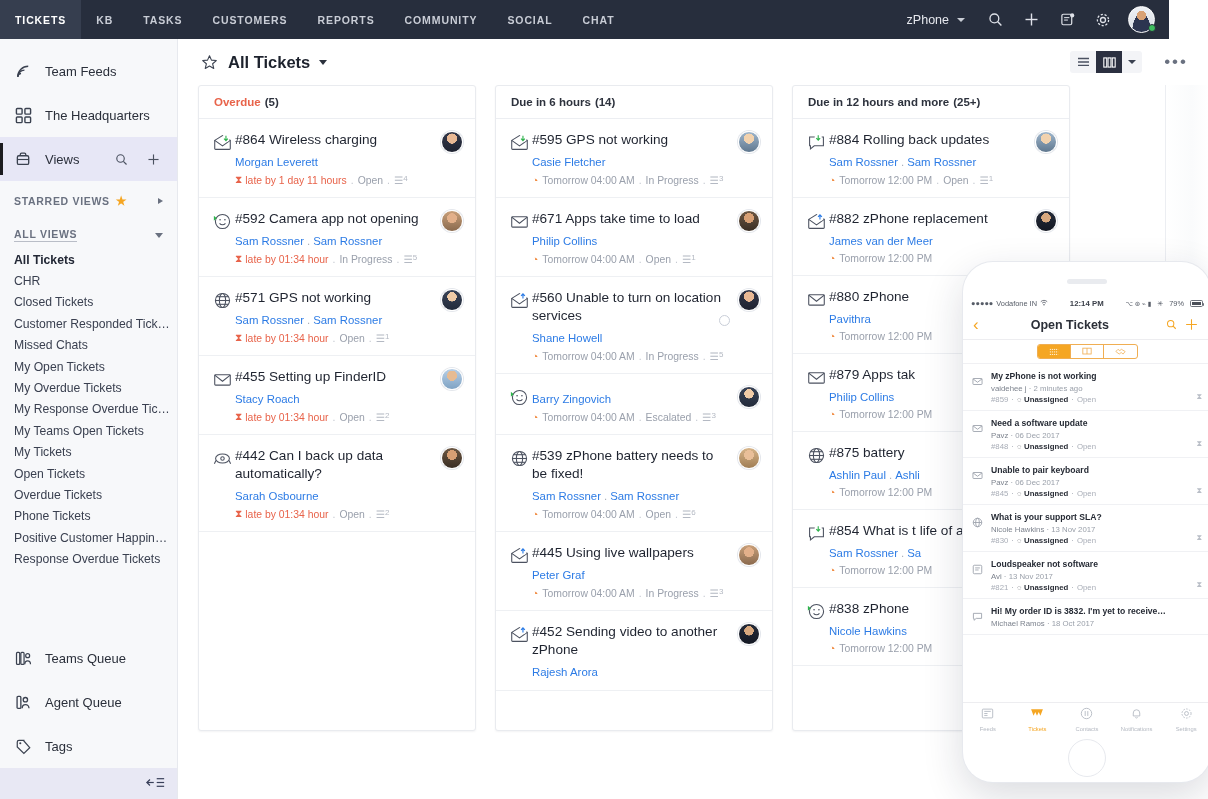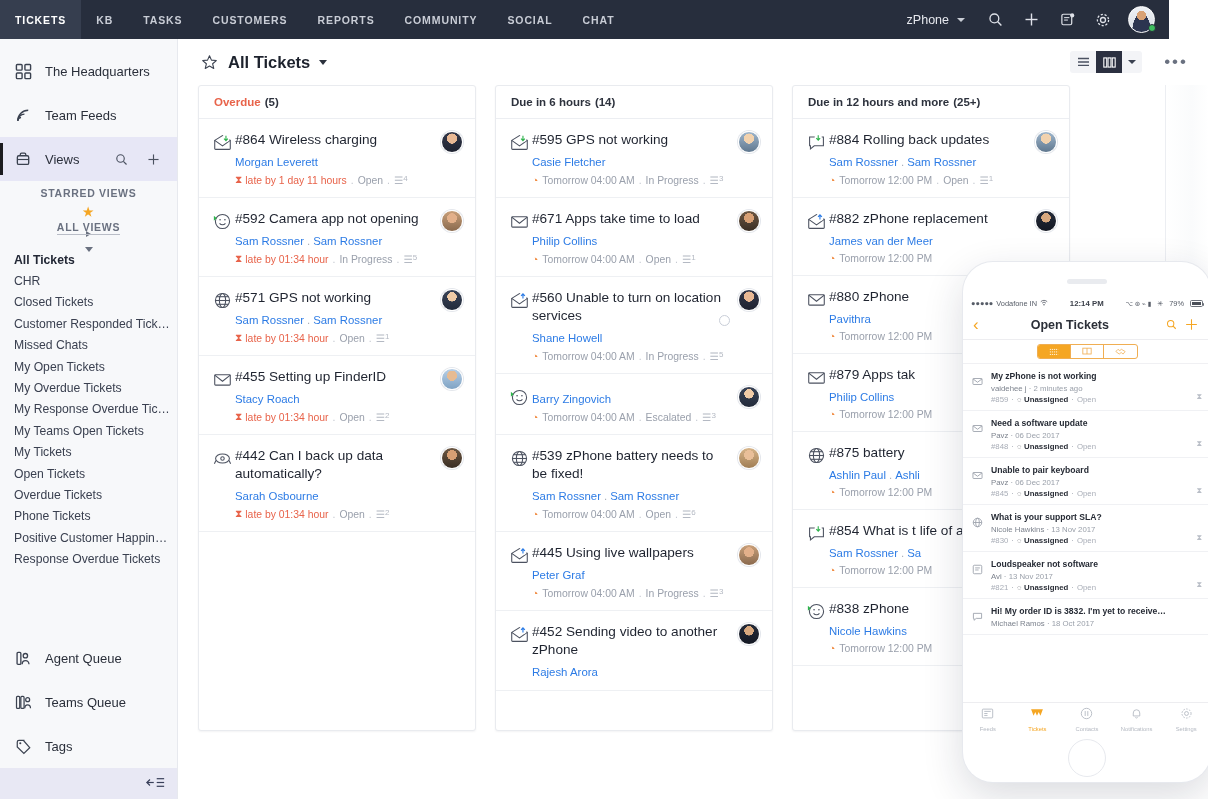--- a/index.html
+++ b/index.html
@@ -54,21 +54,21 @@
   }
   .side-row .s-ico { width:19px;height:19px; display:flex;align-items:center;justify-content:center; color:#3b4250;}
   .side-row.sel { background:#e7e7f6; }
   .side-row.sel::before { content:""; position:absolute; left:0; top:6px; bottom:6px; width:3px; background:#1b1b1f; }
   .side-row .grow { flex:1; }
   .side-act { width:20px;height:20px;display:flex;align-items:center;justify-content:center;color:#4a5160;cursor:pointer;}
 
   .side-sec {
     height:28px; display:flex; align-items:center; gap:6px; padding:0 14px;
     font-size:10.5px; letter-spacing:0.7px; color:#6a7180; font-weight:bold;
-    cursor:pointer; margin-top:6px;flex-direction:column;
+    cursor:pointer; margin-top:6px;
   }
   .side-sec .ul { border-bottom:1px solid #b9bdc7; padding-bottom:1px; }
   .side-sec .sp { flex:1; }
   .tri-r { width:0;height:0;border-top:3.5px solid transparent;border-bottom:3.5px solid transparent;border-left:5px solid #6a7180; }
   .tri-d { width:0;height:0;border-left:4px solid transparent;border-right:4px solid transparent;border-top:5px solid #6a7180; }
   .star-ico { color:#f5a623; font-size:12px; }
 
   .view-list { display:flex; flex-direction:column; }
   .view-item {
     height:21.4px; display:flex; align-items:center; padding:0 14px;
@@ -247,38 +247,38 @@
       </div>
     </div>
   </div>
 
   <div class="sidebar">
     <div class="side-top">
 
       <div class="side-row">
         <span class="s-ico">
           <svg width="17" height="17" viewBox="0 0 18 18">
+              <path d="M3 14.5a11 11 0 0 1 11-11" fill="none" stroke="currentColor" stroke-width="1.5"></path>
+              <path d="M3 14.5a7 7 0 0 1 7-7" fill="none" stroke="currentColor" stroke-width="1.5"></path>
+              <path d="M3 14.5a3.4 3.4 0 0 1 3.4-3.4" fill="none" stroke="currentColor" stroke-width="1.5"></path>
+            </svg>
+        </span>
+        <span>Team Feeds</span>
+      </div>
+
+      <div class="side-row">
+        <span class="s-ico">
+          <svg width="17" height="17" viewBox="0 0 18 18">
               <rect x="1.5" y="1.5" width="6" height="6" rx="1" fill="none" stroke="currentColor" stroke-width="1.5"></rect>
               <rect x="10.5" y="1.5" width="6" height="6" rx="1" fill="none" stroke="currentColor" stroke-width="1.5"></rect>
               <rect x="1.5" y="10.5" width="6" height="6" rx="1" fill="none" stroke="currentColor" stroke-width="1.5"></rect>
               <rect x="10.5" y="10.5" width="6" height="6" rx="1" fill="none" stroke="currentColor" stroke-width="1.5"></rect>
             </svg>
         </span>
         <span>The Headquarters</span>
-      </div>
-
-      <div class="side-row">
-        <span class="s-ico">
-          <svg width="17" height="17" viewBox="0 0 18 18">
-              <path d="M3 14.5a11 11 0 0 1 11-11" fill="none" stroke="currentColor" stroke-width="1.5"></path>
-              <path d="M3 14.5a7 7 0 0 1 7-7" fill="none" stroke="currentColor" stroke-width="1.5"></path>
-              <path d="M3 14.5a3.4 3.4 0 0 1 3.4-3.4" fill="none" stroke="currentColor" stroke-width="1.5"></path>
-            </svg>
-        </span>
-        <span>Team Feeds</span>
       </div>
 
       <div class="side-row sel">
         <span class="s-ico">
           <svg width="17" height="17" viewBox="0 0 18 18">
               <rect x="2.5" y="5" width="12" height="9.2" rx="1.6" fill="none" stroke="currentColor" stroke-width="1.4"></rect>
               <path d="M5.6 5V3.6a1.4 1.4 0 0 1 1.4-1.4h3a1.4 1.4 0 0 1 1.4 1.4V5" fill="none" stroke="currentColor" stroke-width="1.4"></path>
               <line x1="2.5" y1="9" x2="14.5" y2="9" stroke="currentColor" stroke-width="1.2"></line>
             </svg>
         </span>
@@ -326,37 +326,37 @@
           <div class="view-item">Phone Tickets</div>
           <div class="view-item">Positive Customer Happin…</div>
           <div class="view-item">Response Overdue Tickets</div>
         </div>
     </div>
 
     <div class="side-bottom">
       <div class="side-row">
         <span class="s-ico">
           <svg width="17" height="17" viewBox="0 0 18 18">
-              <rect x="2.2" y="2.6" width="4" height="12.6" rx="1" fill="none" stroke="currentColor" stroke-width="1.4"></rect>
-              <circle cx="11" cy="6" r="2.3" fill="none" stroke="currentColor" stroke-width="1.4"></circle>
-              <path d="M7.6 15.2c0-2.3 1.6-4 3.6-4s3.6 1.7 3.6 4" fill="none" stroke="currentColor" stroke-width="1.4"></path>
-            </svg>
-        </span>
-        <span>Agent Queue</span>
-      </div>
-      <div class="side-row">
-        <span class="s-ico">
-          <svg width="17" height="17" viewBox="0 0 18 18">
               <rect x="1.6" y="2.6" width="3.4" height="12.6" rx="1" fill="none" stroke="currentColor" stroke-width="1.3"></rect>
               <rect x="6.2" y="2.6" width="3.4" height="12.6" rx="1" fill="none" stroke="currentColor" stroke-width="1.3"></rect>
               <circle cx="13.4" cy="6" r="2.1" fill="none" stroke="currentColor" stroke-width="1.3"></circle>
               <path d="M10.4 15.2c0-2.1 1.4-3.7 3-3.7s3 1.6 3 3.7" fill="none" stroke="currentColor" stroke-width="1.3"></path>
             </svg>
         </span>
         <span>Teams Queue</span>
+      </div>
+      <div class="side-row">
+        <span class="s-ico">
+          <svg width="17" height="17" viewBox="0 0 18 18">
+              <rect x="2.2" y="2.6" width="4" height="12.6" rx="1" fill="none" stroke="currentColor" stroke-width="1.4"></rect>
+              <circle cx="11" cy="6" r="2.3" fill="none" stroke="currentColor" stroke-width="1.4"></circle>
+              <path d="M7.6 15.2c0-2.3 1.6-4 3.6-4s3.6 1.7 3.6 4" fill="none" stroke="currentColor" stroke-width="1.4"></path>
+            </svg>
+        </span>
+        <span>Agent Queue</span>
       </div>
       <div class="side-row">
         <span class="s-ico">
           <svg width="17" height="17" viewBox="0 0 18 18">
               <path d="M9.4 2.4H4.2A1.8 1.8 0 0 0 2.4 4.2v5.2l7 7 6.2-6.2-6.2-7z" fill="none" stroke="currentColor" stroke-width="1.3"></path>
               <circle cx="5.6" cy="5.6" r="1.1" fill="currentColor"></circle>
             </svg>
         </span>
         <span>Tags</span>
       </div>

